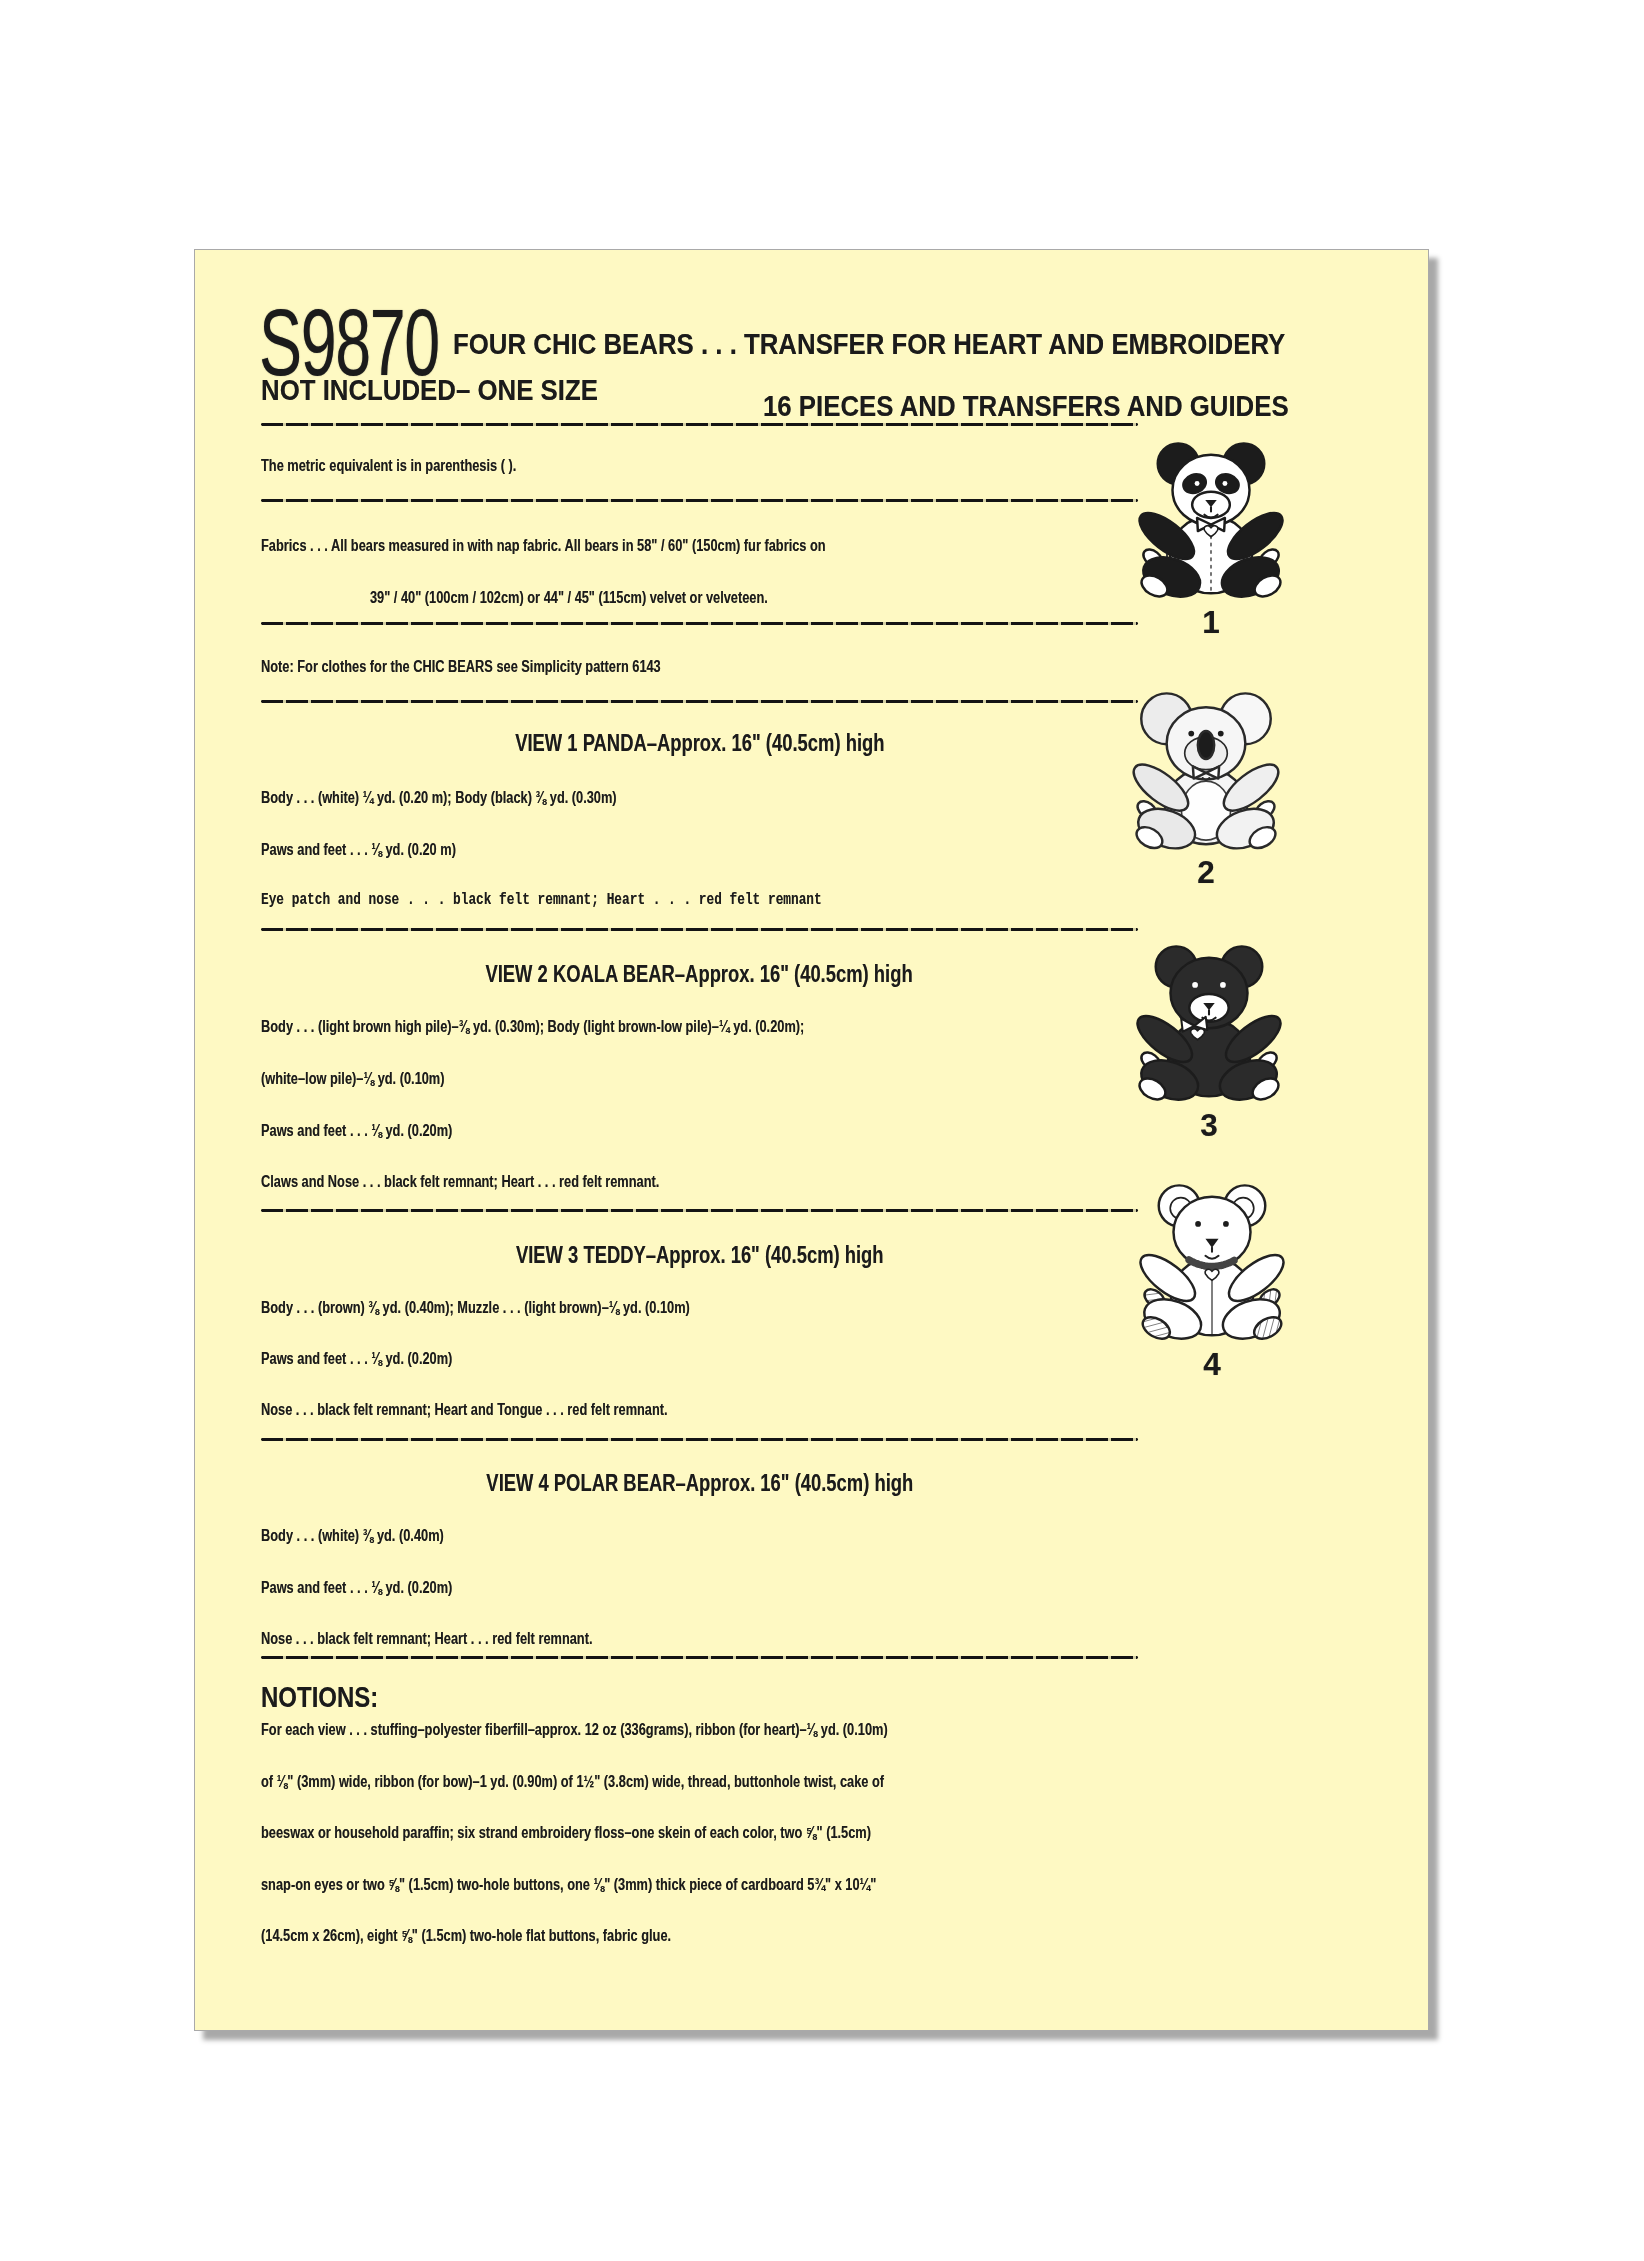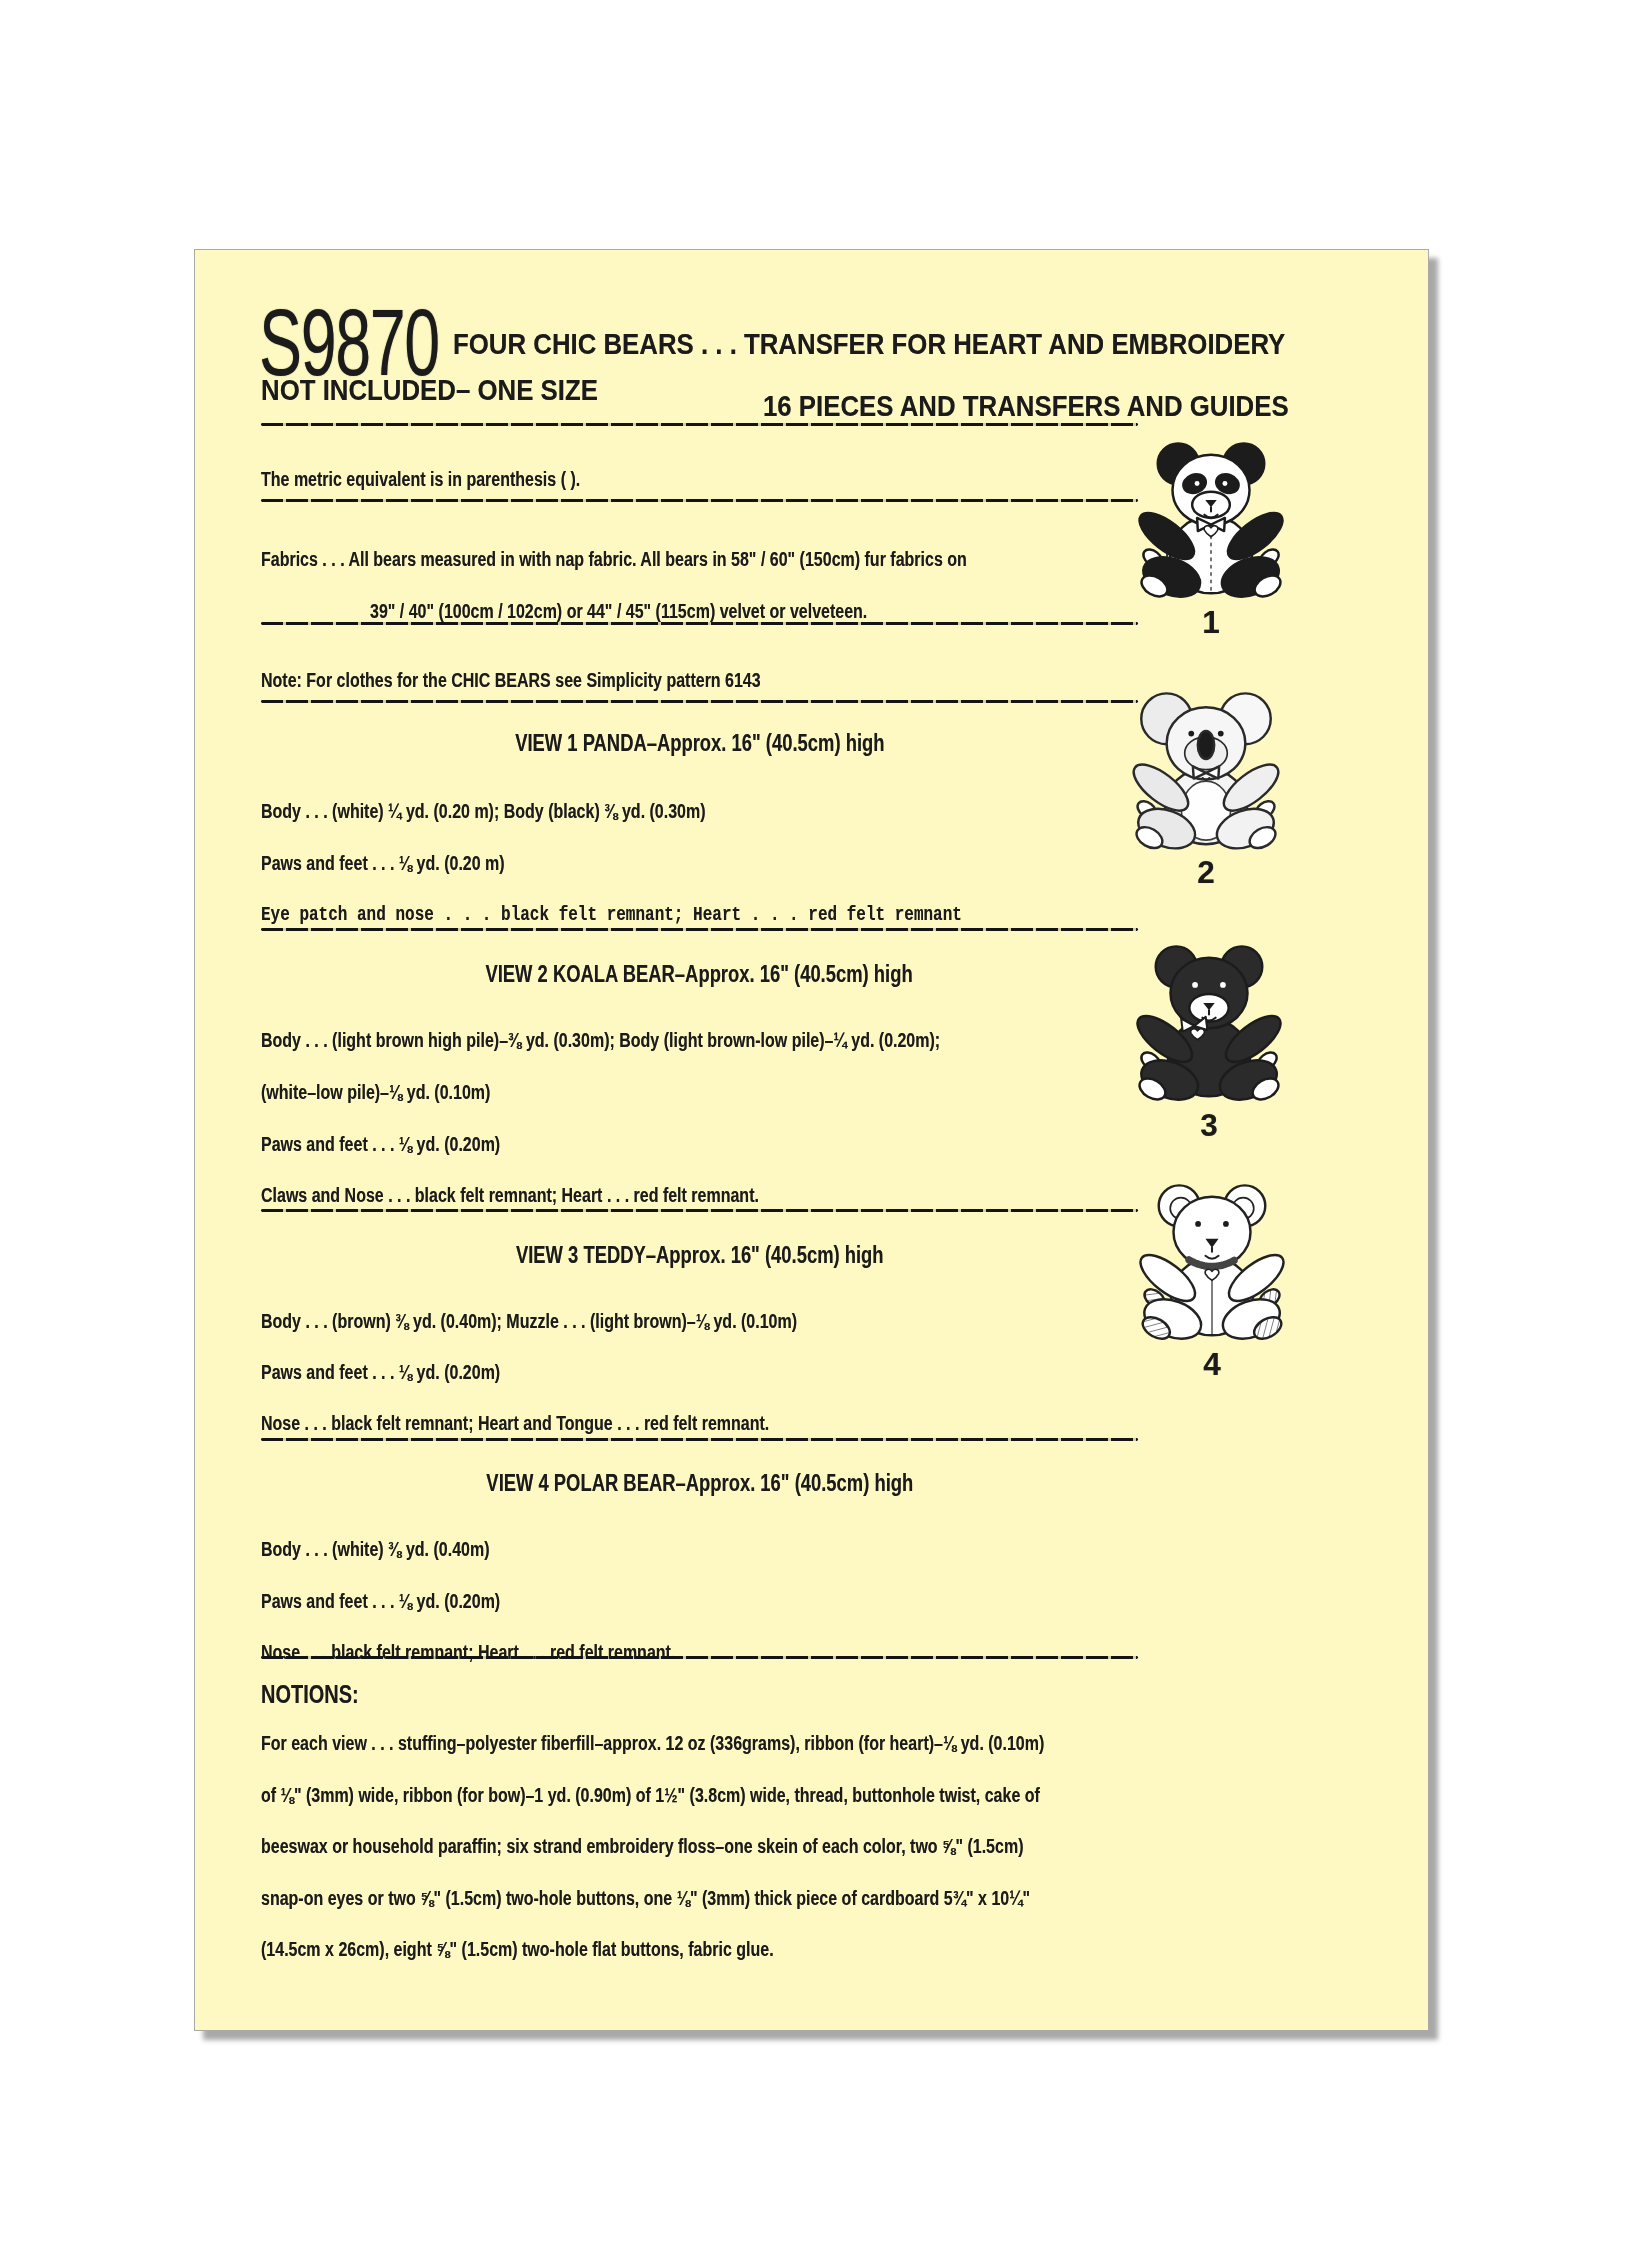--- a/index.html
+++ b/index.html
@@ -13,25 +13,25 @@
     box-shadow:9px 9px 4.8px rgba(0,0,0,0.34);
   }
   .t { position:absolute; white-space:nowrap; font-weight:bold; color:#1b1b1b;
        text-shadow:0 0 0.7px rgba(20,20,20,0.45); }
   .cx { display:inline-block; transform:scaleX(0.8); transform-origin:0 50%; white-space:nowrap; }
   .num  { font-size:95px; line-height:1; font-weight:normal; letter-spacing:-2.1px;
           text-shadow:0 0 1.4px rgba(20,20,20,0.5); }
   .num .cx { transform:scaleX(0.68); }
   .h1   { font-size:30px; line-height:1.1; letter-spacing:0px; }
   .h1 .cx { transform:scaleX(0.86); }
-  .body-line { font-size:20px; line-height:27px;margin-top:14px; }
+  .body-line { font-size:16px; line-height:27px; }
   .heading-line { font-size:23px; line-height:27px; }
   .center { width:877px; text-align:center; }
   .center .cx { transform-origin:50% 50%; }
-  .notions-h { font-size:25px; }
+  .notions-h { font-size:30px; }
   .rule {
     position:absolute; left:66px; width:877px; height:2.7px;
     background:repeating-linear-gradient(90deg,#141414 0 22px, rgba(20,20,20,0.18) 22px 25px);
     border-radius:1.4px;
   }
   .clip-mark { position:absolute; left:971px; top:273px; width:2.1px; height:44px; background:#3a3a3a; }
   .fig { position:absolute; width:170px; display:flex; flex-direction:column; align-items:center; }
   .fig-label { font-size:31.5px; font-weight:bold; line-height:34px; margin-top:1.4px;
                text-shadow:0 0 0.7px rgba(20,20,20,0.45); }
   svg .ln { fill:none; }

